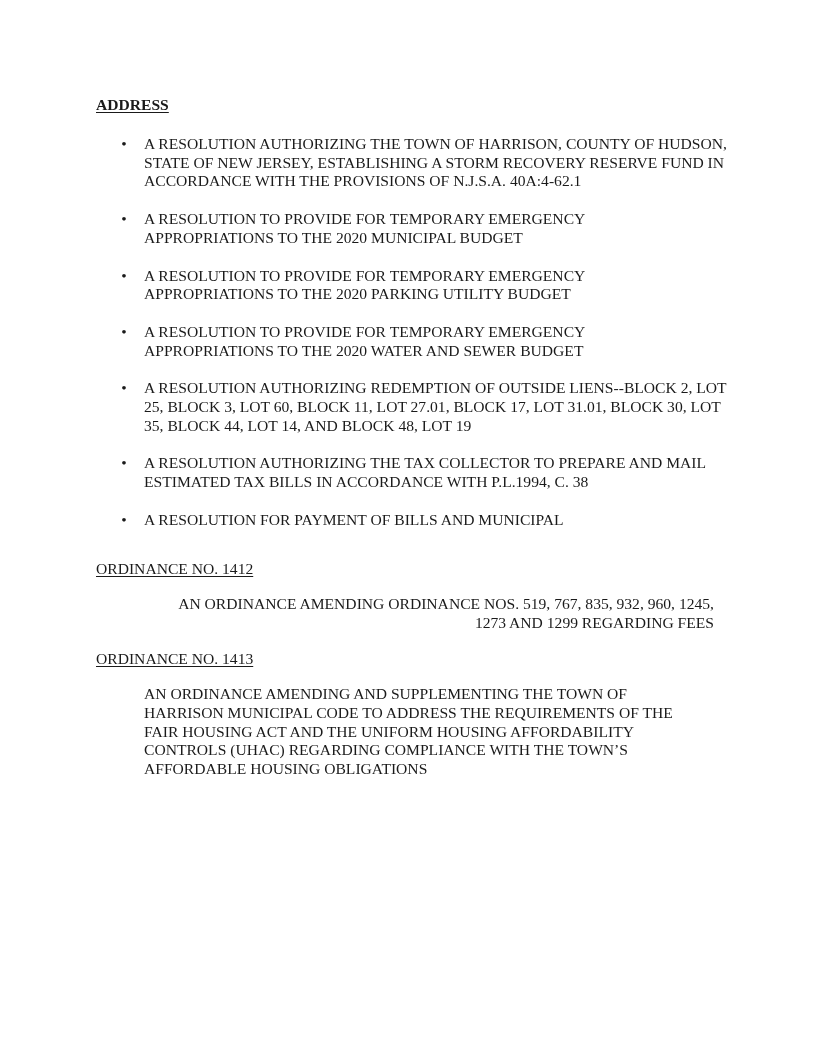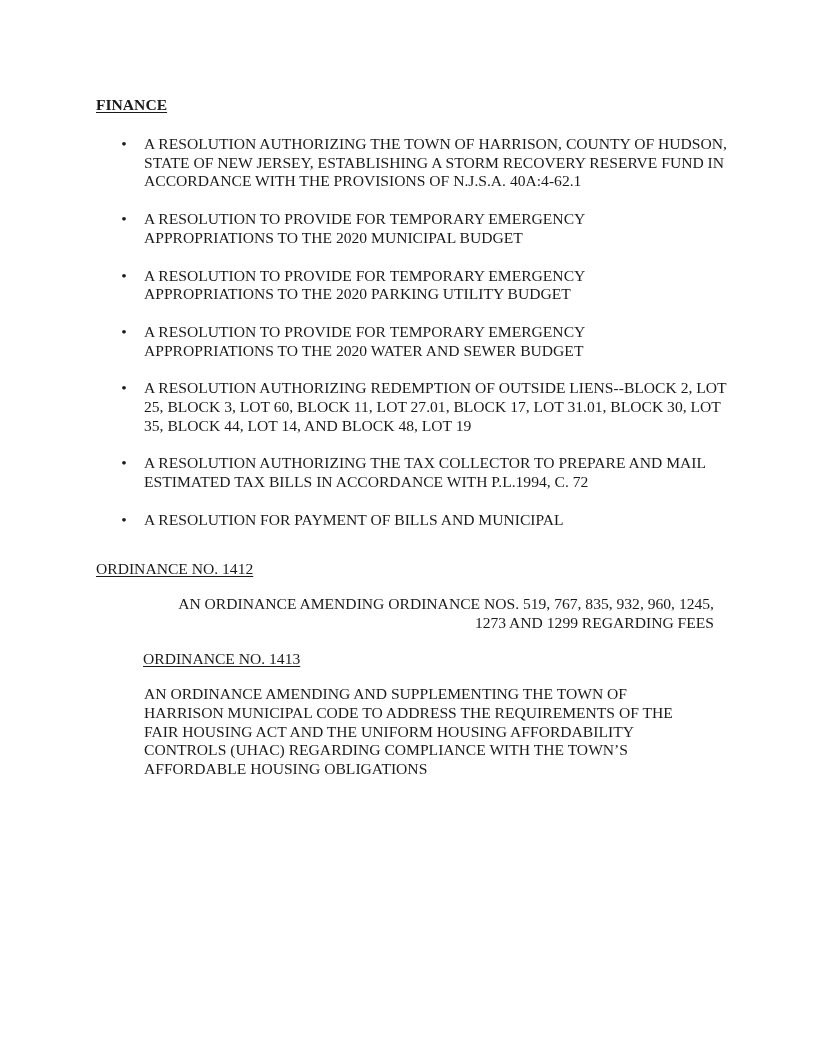--- a/index.html
+++ b/index.html
@@ -21,21 +21,21 @@
   .intro { margin: 0; }
   .ord-no { text-decoration: underline; text-underline-offset: 2px; margin: 0; }
   .ord-text { padding-left: 48px; margin: 0; }
 </style>
 </head>
 <body>
 
 <div class="page">
 
   <div>
-    <p class="section-heading">FINANCE</p>
+    <p class="section-heading">ADDRESS</p>
     <ul class="items" style="margin-top:20px;">
       <li style="width:590px;">
         <span class="bullet">•</span>
         <span>A RESOLUTION AUTHORIZING THE TOWN OF HARRISON, COUNTY OF HUDSON, STATE OF NEW JERSEY, ESTABLISHING A STORM RECOVERY RESERVE FUND IN ACCORDANCE WITH THE PROVISIONS  OF N.J.S.A. 40A:4-62.1</span>
       </li>
       <li style="margin-top:19px; width:470px;">
         <span class="bullet">•</span>
         <span>A RESOLUTION TO PROVIDE FOR TEMPORARY EMERGENCY APPROPRIATIONS TO THE 2020 MUNICIPAL BUDGET</span>
       </li>
       <li style="margin-top:19px; width:470px;">
@@ -45,31 +45,31 @@
       <li style="margin-top:19px; width:470px;">
         <span class="bullet">•</span>
         <span>A RESOLUTION TO PROVIDE FOR TEMPORARY EMERGENCY APPROPRIATIONS TO THE 2020 WATER AND SEWER BUDGET</span>
       </li>
       <li style="margin-top:19px; width:590px;">
         <span class="bullet">•</span>
         <span>A RESOLUTION AUTHORIZING REDEMPTION OF OUTSIDE LIENS--BLOCK 2, LOT 25, BLOCK 3, LOT 60, BLOCK 11, LOT 27.01, BLOCK 17, LOT 31.01, BLOCK 30, LOT 35, BLOCK 44, LOT 14, AND BLOCK 48, LOT 19</span>
       </li>
       <li style="margin-top:19px; width:600px;">
         <span class="bullet">•</span>
-        <span>A RESOLUTION AUTHORIZING THE TAX COLLECTOR TO PREPARE AND MAIL ESTIMATED TAX BILLS IN ACCORDANCE WITH P.L.1994, C. 72</span>
+        <span>A RESOLUTION AUTHORIZING THE TAX COLLECTOR TO PREPARE AND MAIL ESTIMATED TAX BILLS IN ACCORDANCE WITH P.L.1994, C. 38</span>
       </li>
       <li style="margin-top:19px; width:600px;">
         <span class="bullet">•</span>
         <span>A RESOLUTION FOR PAYMENT OF BILLS AND MUNICIPAL</span>
       </li>
     </ul>
   </div>
 
   <div style="margin-top:30px;">
 
     <p class="ord-no" style="margin-top:18px;">ORDINANCE NO. 1412</p>
     <p class="ord-text" style="margin-top:17px; width:570px;text-align:right;">AN ORDINANCE AMENDING ORDINANCE NOS. 519, 767, 835, 932, 960, 1245, 1273 AND 1299 REGARDING FEES</p>
 
-    <p class="ord-no" style="margin-top:17px;margin-left:47px;">ORDINANCE NO. 1413</p>
+    <p class="ord-no" style="margin-top:17px;">ORDINANCE NO. 1413</p>
     <p class="ord-text" style="margin-top:17px; width:560px;">AN ORDINANCE AMENDING AND SUPPLEMENTING THE TOWN OF HARRISON MUNICIPAL CODE TO ADDRESS THE REQUIREMENTS OF THE FAIR HOUSING ACT AND THE UNIFORM HOUSING AFFORDABILITY CONTROLS (UHAC) REGARDING COMPLIANCE WITH THE TOWN’S AFFORDABLE HOUSING OBLIGATIONS</p>
   </div>
 
 </div>
 
 </body></html>

